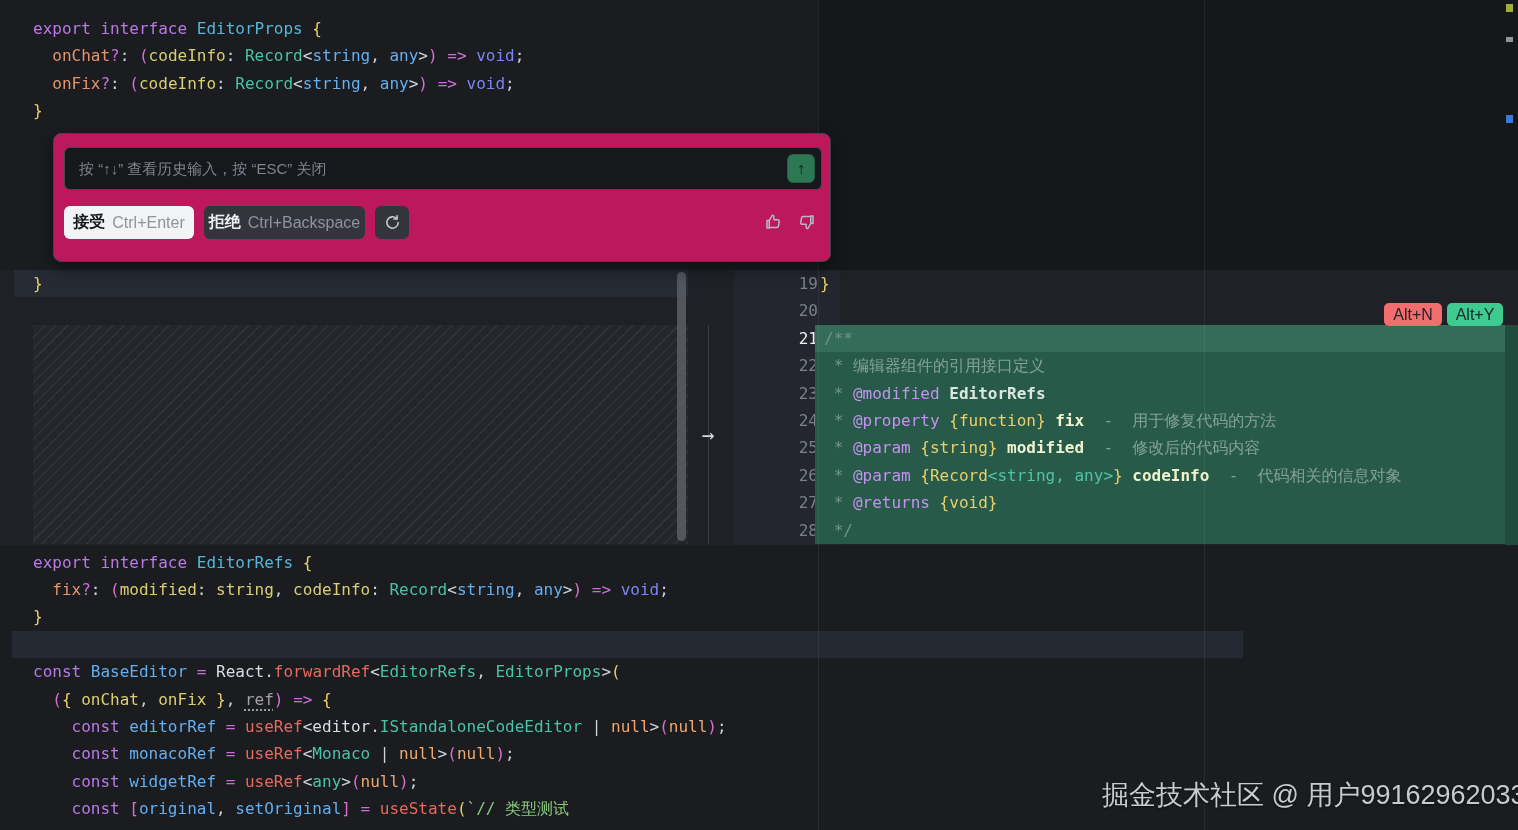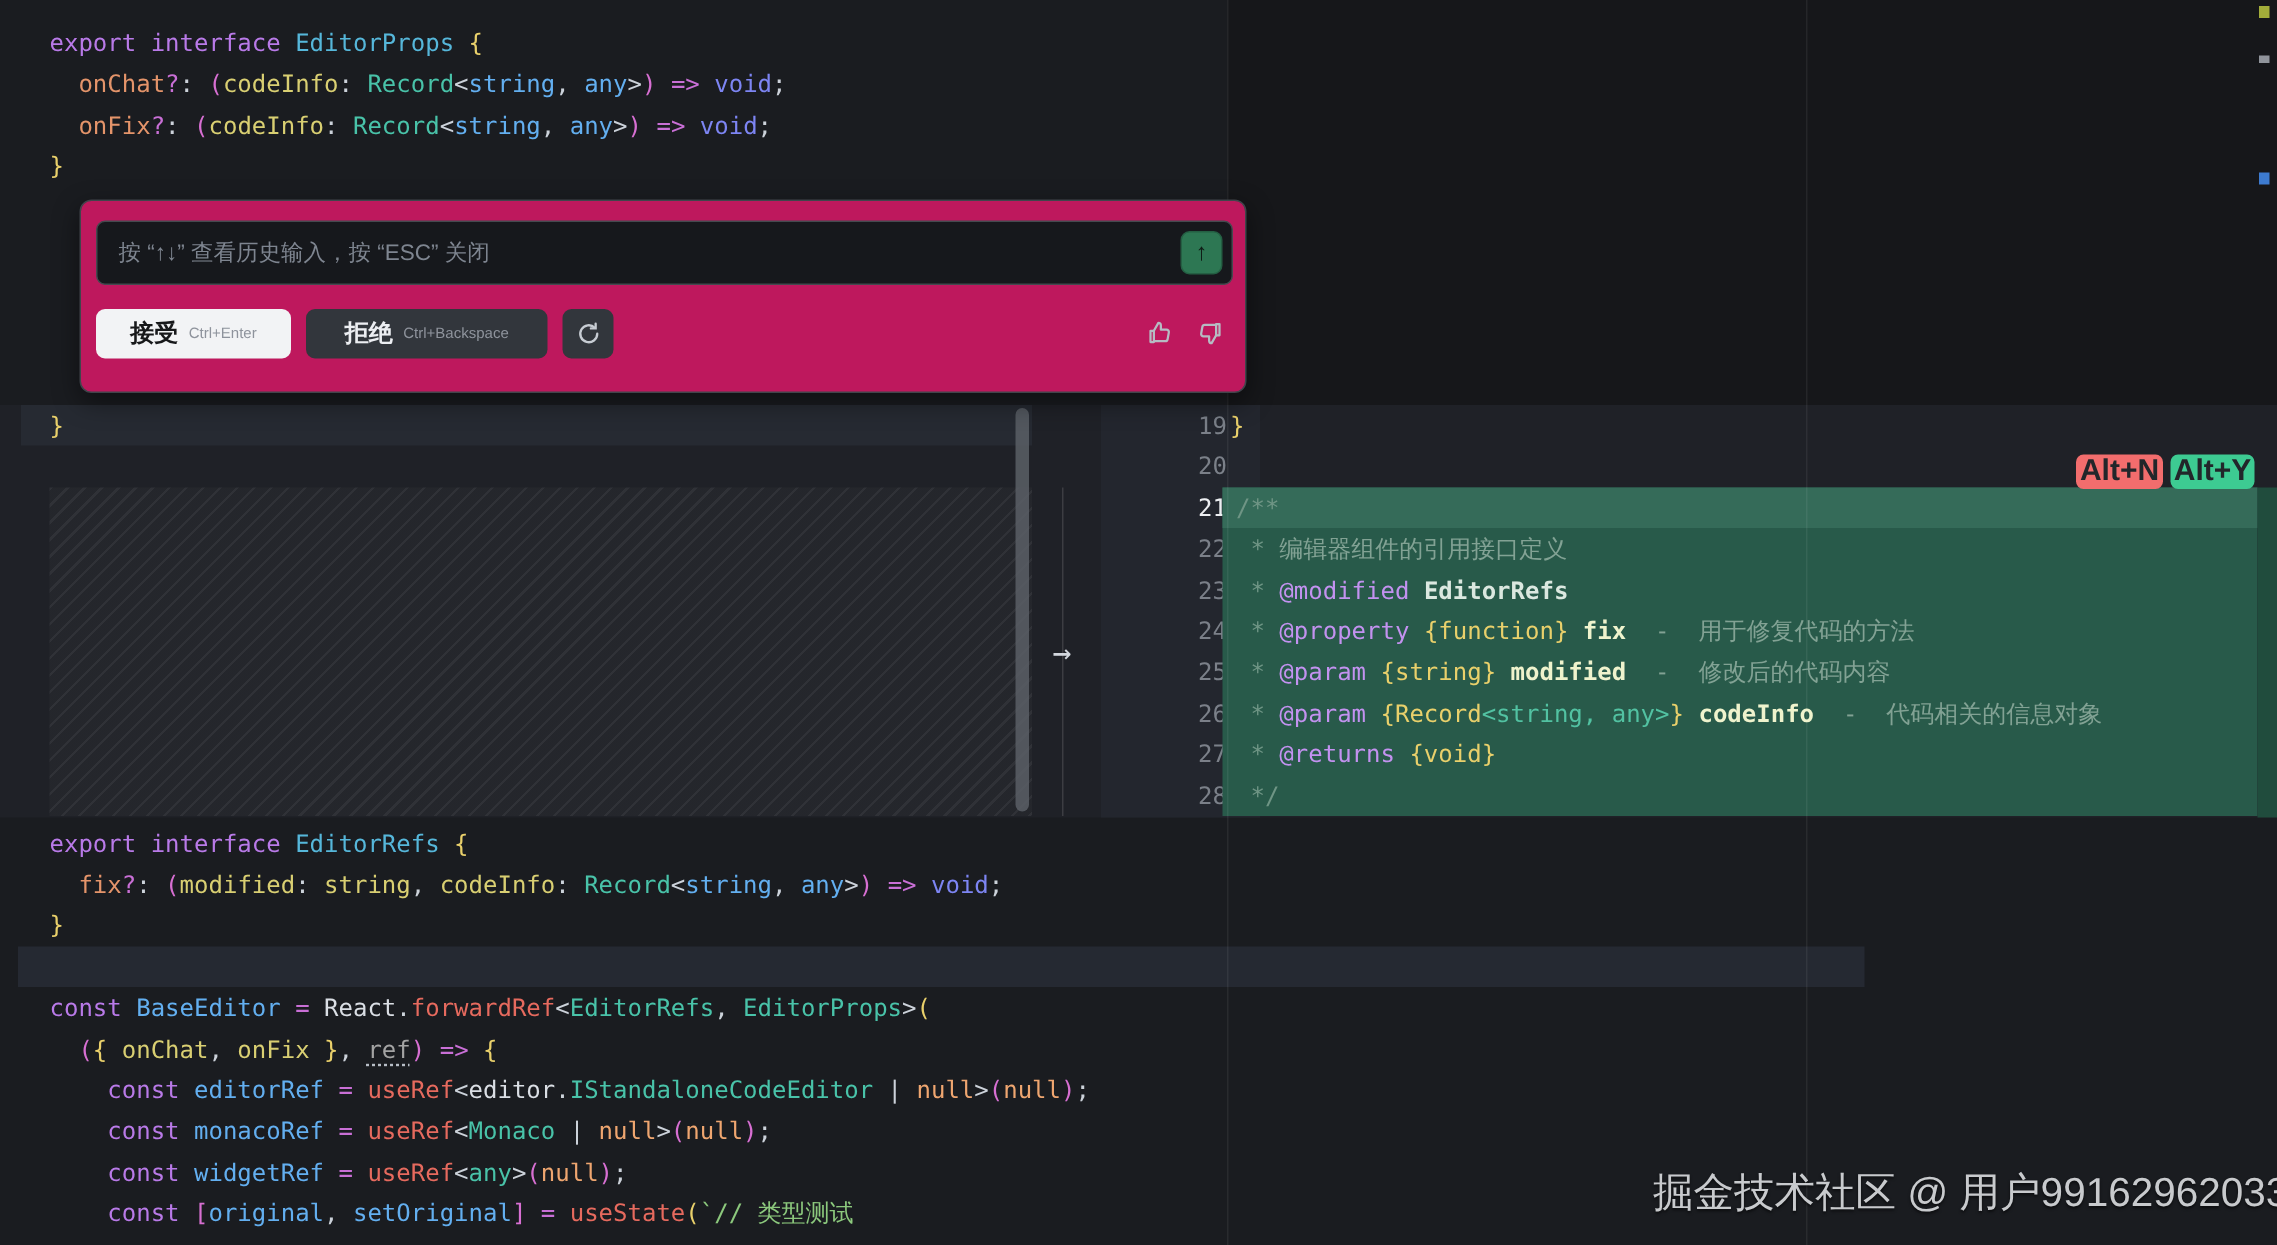--- a/index.html
+++ b/index.html
@@ -57,21 +57,21 @@
   .gutter-row { height:27.4px; line-height:27.4px; display:flex; justify-content:flex-end; padding-right:4px; }
   .gutter-row .num { color:#7b8089; }
   .gutter-row.current .num { color:#eceef1; }
   .gutter-row .plus { width:18px; text-align:center; color:#565b62; }
 
   .added-block { left:815px; top:54.8px; width:690px; height:219.4px; background:#285a4a; }
   .added-current { left:815px; top:54.8px; width:690px; height:27.4px; background:#356b59; }
 
   .kbd-badge {
     top:33px; height:23px; border-radius:5px; z-index:6;
-    font-family:"Liberation Sans", sans-serif; font-weight:700; font-size:20px;
+    font-family:"Liberation Sans", sans-serif; font-weight:400; font-size:16px;
     color:#22262a; display:flex; align-items:center; justify-content:center;
   }
   .badge-reject { left:1384px; width:58px; background:#f26d6d; }
   .badge-accept { left:1447px; width:56px; background:#3dcb92; }
 
   .ov-strip { left:1505px; width:13px; z-index:4; }
   .ov-mark { position:absolute; left:1506px; width:7px; z-index:4; }
 
   
   .chat-widget {
@@ -93,21 +93,21 @@
     position:absolute; right:6px; top:6px; width:28px; height:29px;
     background:#2d7753; border:1px solid #245f43; border-radius:6px;
     color:#0f1d16; font-weight:700; font-size:16px;
     display:flex; align-items:center; justify-content:center; cursor:pointer;
   }
   .btn-row-item { position:absolute; top:72px; height:33px; border-radius:6px; display:flex; align-items:center; justify-content:center; gap:7px; cursor:pointer; }
   .accept-btn { left:10px; width:130px; background:#f2f3f5; }
   .accept-btn .lbl { color:#17181a; font-weight:700; font-size:16px; }
   .reject-btn { left:150px; width:161px; background:#32363c; }
   .reject-btn .lbl { color:#eceef2; font-weight:700; font-size:16px; }
-  .shortcut { color:#8e939c; font-size:10px;text-align:center; }
+  .shortcut { color:#8e939c; font-size:16px;text-align:center; }
   .refresh-btn { left:321px; width:34px; background:#32363c; }
   .thumbs { position:absolute; right:14px; top:79px; display:flex; gap:16px; }
   .icon-btn { width:18px; height:18px; cursor:pointer; }
 
   
   .empty-line-hl { left:12px; top:630.8px; width:1231px; height:27.4px; background:#252932; }
   .watermark {
     left:1102px; top:777px; z-index:20;
     font-family:"Liberation Sans", sans-serif; font-size:27px; color:#c8cacd;
     text-shadow:0 1px 2px rgba(0,0,0,0.6); white-space:pre;

